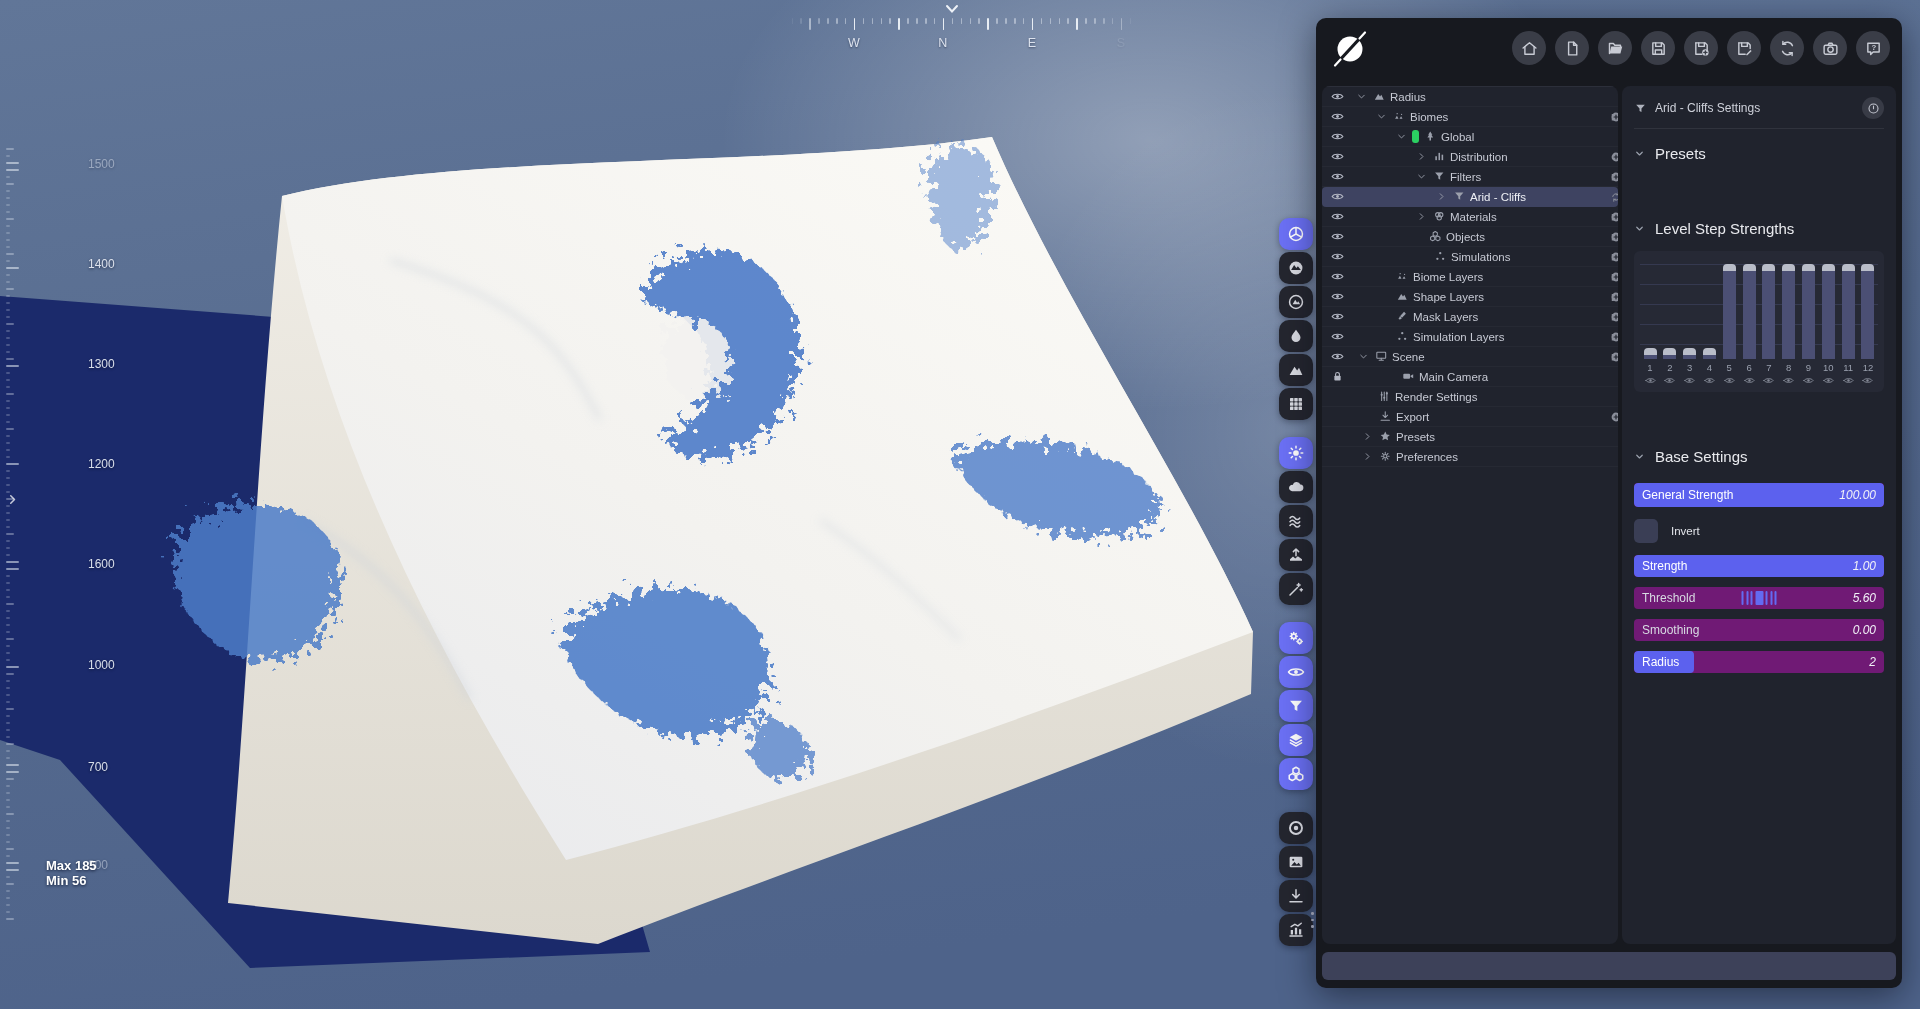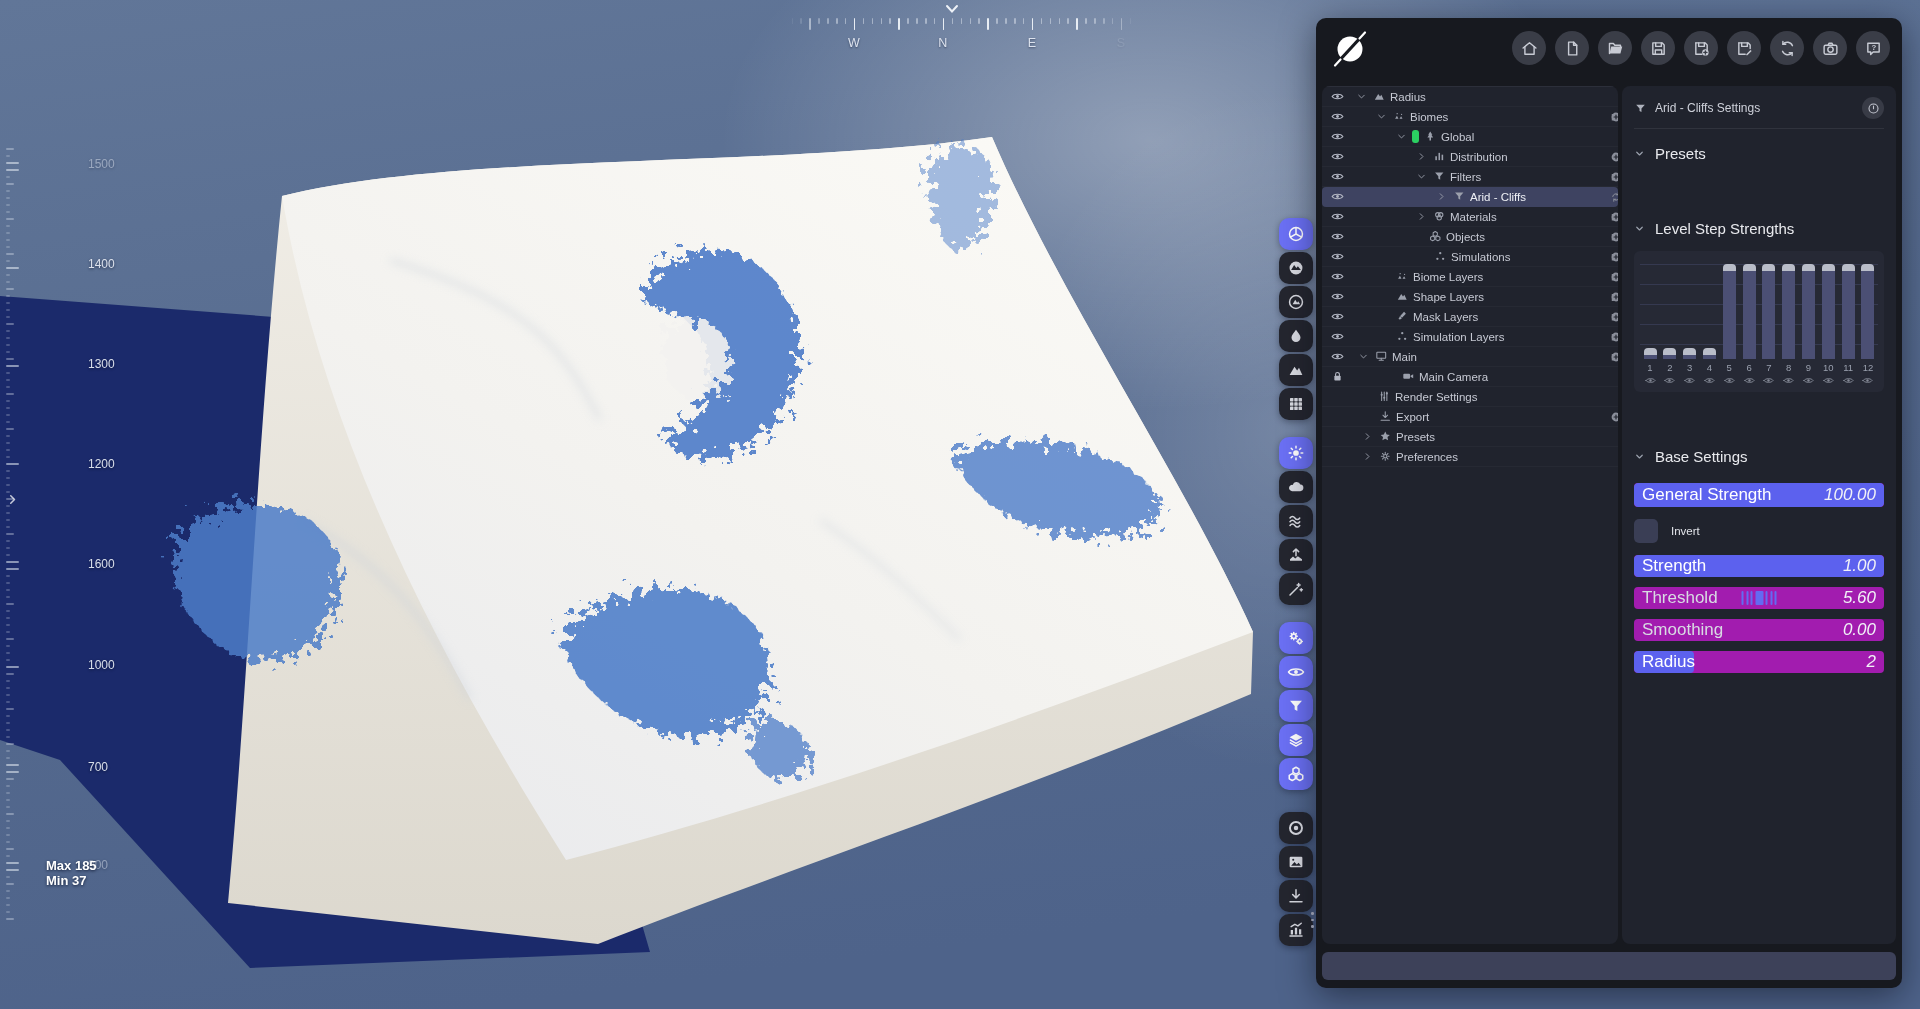--- a/index.html
+++ b/index.html
@@ -99,22 +99,22 @@
   .gridline{position:absolute;left:0;right:0;height:1px;background:#353950;}
   .chart-row{display:flex;justify-content:space-between;padding:0 3px;}
   .c-col{width:14px;display:flex;flex-direction:column;align-items:center;justify-content:flex-end;}
   .cap{width:13px;height:7px;background:#b9bdc9;border-radius:4px 4px 0 0;}
   .bbody{width:13px;background:#4b4f74;}
   .num-row{margin-top:3px;}
   .num-row .c-col{font-size:9.5px;color:#9aa0ae;}
   .eye-row{margin-top:2px;color:#878c99;}
   .eye-row svg{width:11px;height:11px;cursor:pointer;}
 
-  .srow{position:relative;height:22px;border-radius:4px;background:#a21caf;margin-top:10px;
-    font-size:17px;overflow:hidden;cursor:pointer;}
+  .srow{position:relative;height:22px;border-radius:4px;background:#701a75;margin-top:10px;
+    font-size:12px;overflow:hidden;cursor:pointer;}
   .srow.tall{height:24px;margin-top:18px;}
   .srow .fill{position:absolute;left:0;top:0;bottom:0;background:#5c61ee;border-radius:4px;}
   .srow .lab{position:absolute;left:8px;top:0;height:100%;display:flex;align-items:center;color:#fff;}
   .srow.nofill .lab{color:#d8dbe3;}
   .srow .val{position:absolute;right:8px;top:0;height:100%;display:flex;align-items:center;color:#f1f2f7;font-style:italic;}
   .scrub{position:absolute;left:50%;top:4px;bottom:4px;transform:translateX(-50%);
     display:flex;gap:2.5px;align-items:stretch;}
   .scrub i{width:2px;background:#636af2;border-radius:1px;}
   .scrub i.big{width:8px;}
 
@@ -361,21 +361,21 @@
       <div class="e-lab" style="top: 257px; position: absolute; opacity: 0.95;">1400</div>
       <div class="e-lab" style="top: 357px; position: absolute; opacity: 0.95;">1300</div>
       <div class="e-lab" style="top: 457px; position: absolute; opacity: 0.95;">1200</div>
       <div class="e-lab" style="top: 557px; position: absolute; opacity: 0.95;">1600</div>
       <div class="e-lab" style="top: 658px; position: absolute; opacity: 0.95;">1000</div>
       <div class="e-lab" style="top: 760px; position: absolute; opacity: 0.95;">700</div>
       <div class="e-lab" style="top: 858px; position: absolute; opacity: 0.45;">800</div>
     </div>
   <div class="minmax">
     <div>Max 185</div>
-    <div>Min 37</div>
+    <div>Min 56</div>
   </div>
 
   <div class="edge-expander">
     <svg width="15" height="15" viewBox="0 0 24 24">
       <path d="m9.2 6 6 6-6 6" fill="none" stroke="currentColor" stroke-width="2.4" stroke-linecap="round" stroke-linejoin="round"></path>
     </svg>
   </div>
 
   <div id="floatToolbar">
       <div class="ftb-btn active" style="top: 218px;">
@@ -986,21 +986,21 @@
               <svg viewBox="0 0 24 24" fill="none" stroke="currentColor" stroke-width="2" stroke-linecap="round" stroke-linejoin="round">
                 <path d="m6 9.2 6 6 6-6"></path>
               </svg>
             </span>
             <span class="t-ic" style="left:53px">
               <svg viewBox="0 0 24 24" fill="none" stroke="currentColor" stroke-width="2" stroke-linecap="round" stroke-linejoin="round">
                 <rect x="3.5" y="4.5" width="17" height="11.5" rx="1"></rect>
                 <path d="M12 16v3.5M8 19.5h8"></path>
               </svg>
             </span>
-            <span class="t-lab" style="left:70px">Main</span>
+            <span class="t-lab" style="left:70px">Scene</span>
             <span class="trail">
               <span style="display:flex;align-items:center">
                 <svg viewBox="0 0 24 24" fill="none" stroke="currentColor" stroke-width="2" stroke-linecap="round" stroke-linejoin="round">
                   <path d="M3.5 6h6l2 2.5h9V19h-17z" fill="currentColor" stroke="none"></path>
                 </svg>
               </span>
               <span style="display:flex;align-items:center">
                 <svg viewBox="0 0 24 24" fill="none" stroke="currentColor" stroke-width="2" stroke-linecap="round" stroke-linejoin="round">
                   <circle cx="12" cy="12" r="8.8" fill="currentColor" stroke="none"></circle>
                   <path d="M12 8.2v7.6M8.2 12h7.6" stroke="#20232d" stroke-width="2.4"></path>

